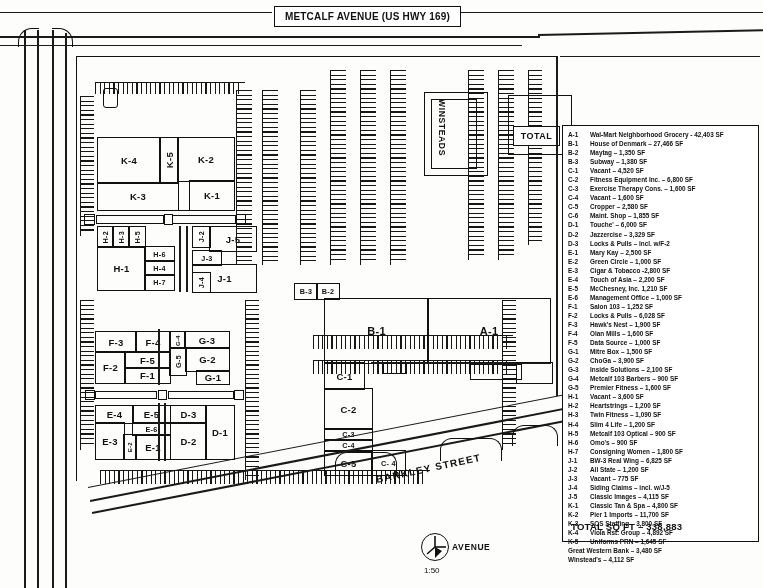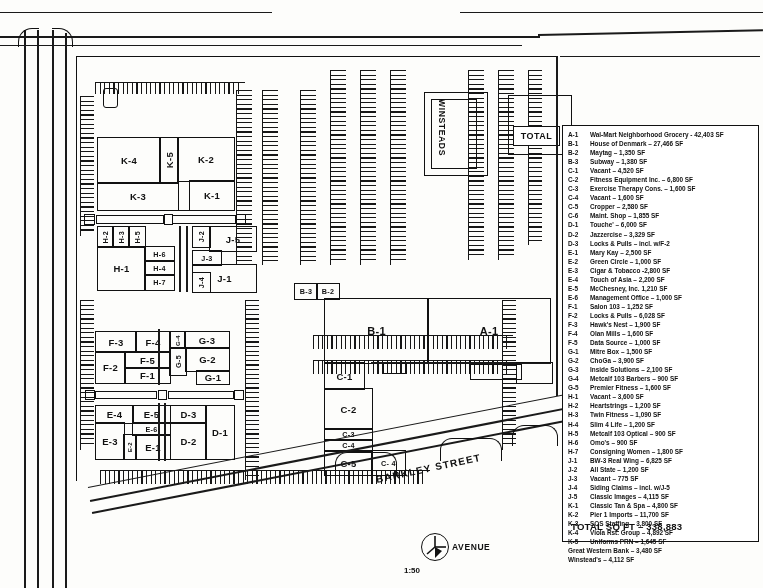--- a/index.html
+++ b/index.html
@@ -40,21 +40,21 @@
   #legend .row.noc .desc{padding-left:0;}
   #total{position:absolute;left:8px;bottom:9px;font-size:9.6px;font-weight:700;
     letter-spacing:.2px;}
 
   
   #compass{position:absolute;left:421px;top:533px;width:26px;height:26px;
     border:1.5px solid #111;border-radius:50%;}
   #compass-needle{position:absolute;left:0;top:0;width:26px;height:26px;}
   #north-label{position:absolute;left:452px;top:542px;font-size:8.5px;
     font-weight:700;letter-spacing:.6px;}
-  #scale-label{position:absolute;left:404px;top:566px;font-size:8px;font-weight:700;}
+  #scale-label{position:absolute;left:424px;top:566px;font-size:8px;font-weight:400;}
 
   
   #barkley{position:absolute;left:376px;top:474px;font-size:10px;font-weight:700;
     letter-spacing:1.2px;transform:rotate(-12deg);transform-origin:left center;}
   #winsteads{position:absolute;left:437px;top:99px;font-size:8.6px;font-weight:700;
     letter-spacing:.6px;writing-mode:vertical-rl;}
   #bank{position:absolute;left:513px;top:126px;width:45px;height:18px;
     border:1.6px solid #111;display:flex;align-items:center;justify-content:center;
     font-size:9px;font-weight:700;letter-spacing:.5px;background:#fff;}
 </style>
@@ -62,20 +62,23 @@
 <body>
 
 <div id="page">
 
   <div class="ln" style="left:0px;top:12px;width:272px;height:1.4px;"></div>
   <div class="ln" style="left:460px;top:12px;width:303px;height:1.4px;"></div>
   <div class="ln" style="left:0px;top:36px;width:540px;height:1.5px;"></div>
   <div class="ln" style="left:538px;top:34px;width:225px;height:1.5px;transform:rotate(-1.2deg);transform-origin:left center;"></div>
   <div class="ln" style="left:0px;top:45px;width:522px;height:1.2px;"></div>
 
+  <div id="title-box">
+    <span>METCALF AVENUE (US HWY 169)</span>
+  </div>
 
   <div class="ln" style="left:24px;top:30px;width:1.5px;height:558px;"></div>
   <div class="ln" style="left:37px;top:30px;width:1.5px;height:558px;"></div>
   <div class="ln" style="left:52px;top:30px;width:1.6px;height:558px;"></div>
   <div class="ln" style="left:65px;top:33px;width:1.5px;height:555px;"></div>
   <div class="shape" style="left:18px;top:28px;width:20px;height:18px;border-width:1.5px 0 0 1.5px;border-radius:14px 0 0 0;"></div>
   <div class="shape" style="left:52px;top:28px;width:20px;height:18px;border-width:1.5px 1.5px 0 0;border-radius:0 14px 0 0;"></div>
 
   <div class="blk" style="left:76px;top:56px;width:480px;height:0px;border-width:1.7px 0 0 0;"></div>
   <div class="blk" style="left:76px;top:56px;width:0px;height:425px;border-width:0 0 0 1.7px;"></div>

